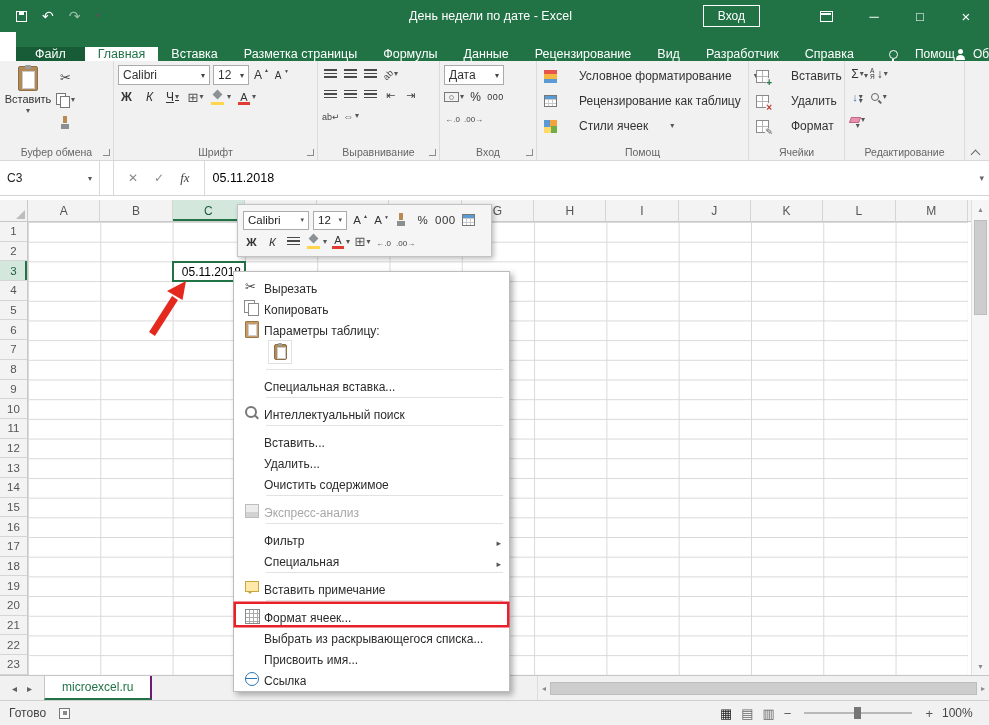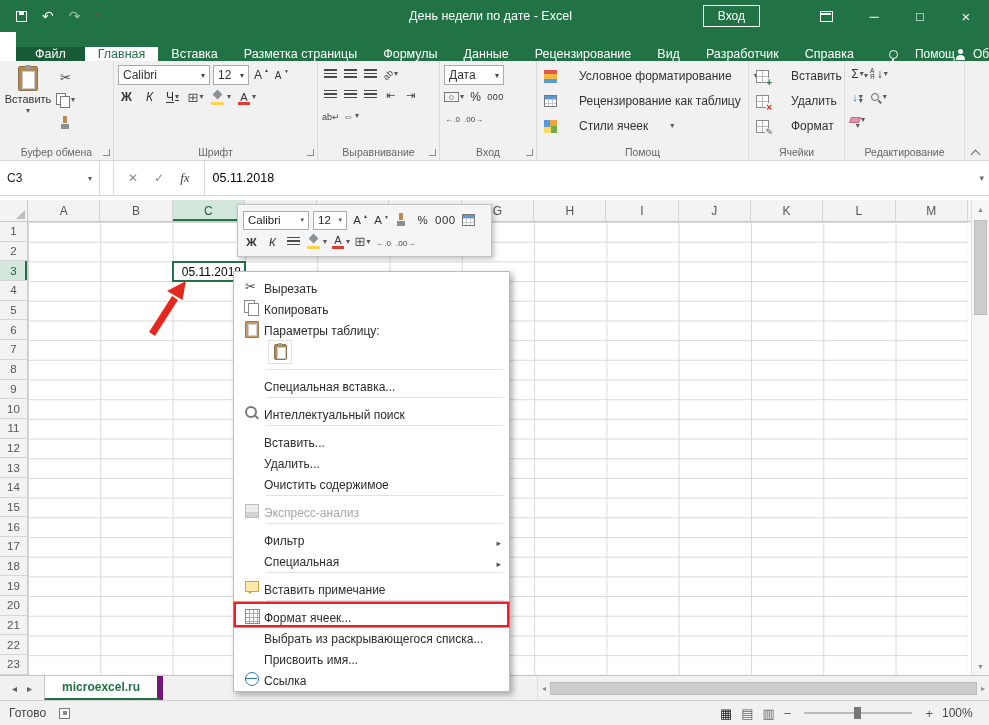--- a/index.html
+++ b/index.html
@@ -148,21 +148,21 @@
   .smart-lookup-icon::after{content:"";position:absolute;left:14px;top:12px;width:5px;height:2px;background:#777;transform:rotate(45deg)}
   .quick-analysis-icon::before{content:"";position:absolute;left:5px;top:2px;width:12px;height:12px;border:1px solid #bdbdbd;background:linear-gradient(to top,#d2d2d2 40%,#ececec 40%)}
   .comment-icon::before{content:"";position:absolute;left:5px;top:2px;width:12px;height:9px;background:#ffe9a8;border:1px solid #caa53d}
   .comment-icon::after{content:"";position:absolute;left:7px;top:12px;width:0;height:0;border:3px solid transparent;border-top-color:#caa53d}
   .format-cells-icon::before{content:"";position:absolute;left:5px;top:2px;width:13px;height:13px;border:1px solid #888;background-image:repeating-linear-gradient(to bottom,transparent 0 3px,#aaa 3px 4px),repeating-linear-gradient(to right,transparent 0 3px,#aaa 3px 4px);background-color:#fff}
   .link-icon::before{content:"";position:absolute;left:5px;top:2px;width:12px;height:12px;border:1.5px solid #2e75b6;border-radius:50%}
   .link-icon::after{content:"";position:absolute;left:5px;top:7.5px;width:12px;height:1.5px;background:#2e75b6}
   
   .tabbar{position:absolute;left:0;top:675px;right:0;height:25px;background:#f1f1f1;border-top:1px solid #c6c6c6;display:flex;align-items:stretch;font-size:12px}
   .tnav{display:flex;align-items:center;gap:10px;padding:0 12px;color:#616161;font-size:10px}
-  .sheettab{background:#fff;border-left:1px solid #c6c6c6;border-right:6px solid #701a75;border-bottom:2px solid var(--accent-green,#217346);display:flex;align-items:center;padding:0 17px;color:var(--accent-green,#217346);font-weight:bold}
+  .sheettab{background:#fff;border-left:1px solid #c6c6c6;border-right:2px solid #701a75;border-bottom:2px solid var(--accent-green,#217346);display:flex;align-items:center;padding:0 17px;color:var(--accent-green,#217346);font-weight:normal}
   .hscroll{margin-left:auto;width:452px;display:flex;align-items:center;gap:2px;padding:0 4px;border-left:1px solid #dcdcdc;color:#8a8a8a;font-size:8px}
   .hthumb{height:13px;flex:1;background:#cdcdcd;border:1px solid #bdbdbd;margin:0 2px}
   
   .statusbar{position:absolute;left:0;top:700px;right:0;height:25px;background:#f1f1f1;border-top:1px solid #d0d0d0;display:flex;align-items:center;color:#444}
   .statusbar .ready{padding-left:9px}
   .i-macro{width:11px;height:11px;border:1px solid #777;background:#fafafa;margin-left:13px;position:relative}
   .i-macro::after{content:"";position:absolute;left:2.5px;top:2.5px;width:4px;height:4px;background:#8a8a8a}
   .sright{margin-left:auto;display:flex;align-items:center;gap:9px;padding-right:9px}
   .viewic{font-size:13px;color:#666;line-height:1}
   .viewic.active{color:#222}

